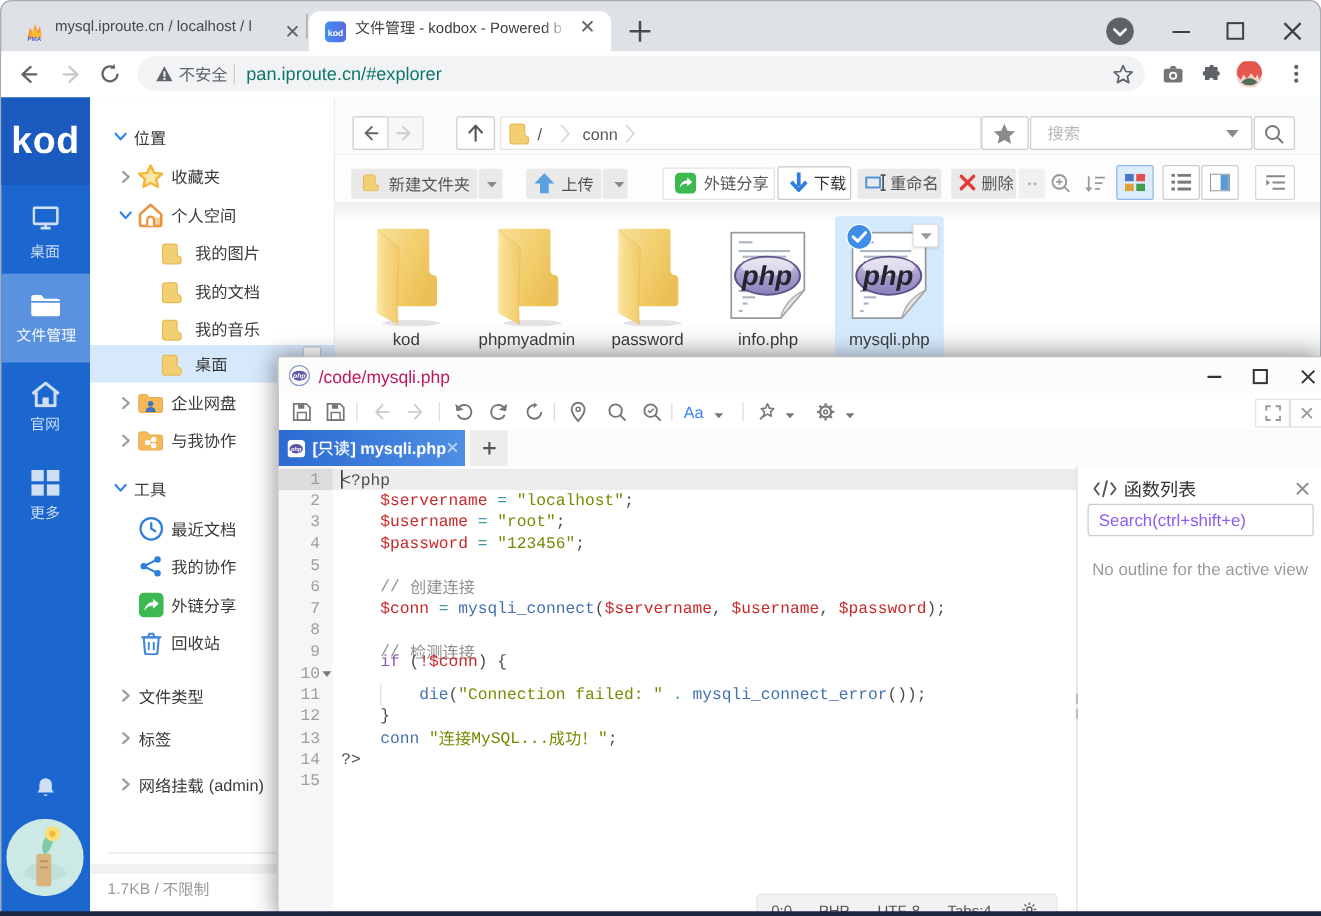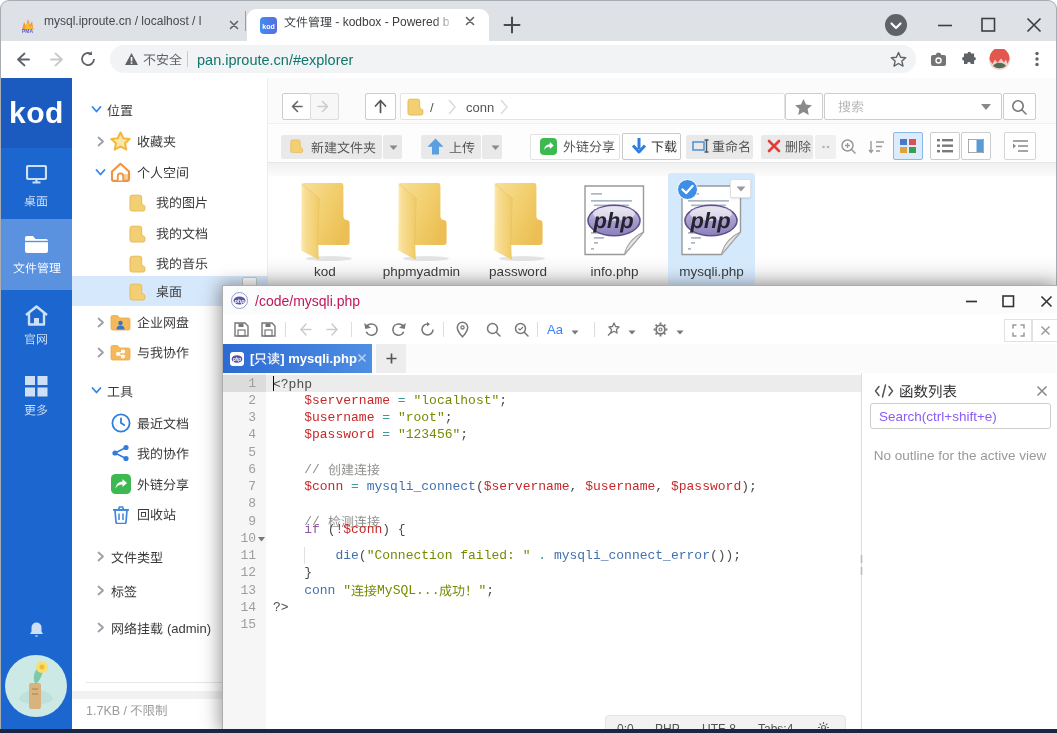--- a/index.html
+++ b/index.html
@@ -627,21 +627,21 @@
     <svg style="display:block;" width="52" height="13" fill="#3a3a3a">
       <use href="#u7F51" x="0" width="13" height="13"></use>
       <use href="#u7EDC" x="13" width="13" height="13"></use>
       <use href="#u6302" x="26" width="13" height="13"></use>
       <use href="#u8F7D" x="39" width="13" height="13"></use>
     </svg>
   </div>
 <div class="abs ui" style="left:167px;top:620.5px;color:#3a3a3a">(admin)</div>
 <div class="abs" style="left:86px;top:682px;width:182px;height:1px;background:#e6e6e6"></div>
 <div class="abs" style="left:72px;top:691px;width:196px;height:8px;background:#f1f1f1"></div>
-<div class="abs" style="left:86px;top:704px;font-size:12.5px;color:#9a9a9a;display:flex;align-items:flex-start;height:14px">1.7KB&nbsp;/&nbsp;<svg style="display:block;" width="37.5" height="12.5" fill="#9a9a9a">
+<div class="abs" style="left:86px;top:704px;font-size:12.5px;color:#9a9a9a;display:flex;align-items:center;height:14px">1.7KB&nbsp;/&nbsp;<svg style="display:block;" width="37.5" height="12.5" fill="#9a9a9a">
       <use href="#u4E0D" x="0" width="12.5" height="12.5"></use>
       <use href="#u9650" x="12.5" width="12.5" height="12.5"></use>
       <use href="#u5236" x="25" width="12.5" height="12.5"></use>
     </svg></div>
 <div class="abs" style="left:268px;top:78px;width:788px;height:655px;background:#fff"></div>
 <div class="abs" style="left:268px;top:78px;width:788px;height:46px;background:#fbfbfb;border-bottom:1px solid #f0f0f0"></div>
 <div class="abs" style="left:282px;top:93px;width:29px;height:27px;background:#fff;border:1px solid #cdcdcd;border-radius:2px"></div>
 <div class="abs" style="left:310px;top:93px;width:29px;height:27px;background:#f7f7f7;border:1px solid #dcdcdc;border-radius:2px"></div>
 <svg class="abs" style="left:289px;top:99px" width="15" height="15" viewBox="0 0 15 15">
     <path d="M8.5 2.5 L3.5 7.5 L8.5 12.5 M4 7.5 H13" stroke="#666" stroke-width="1.6" fill="none" stroke-linecap="round" stroke-linejoin="round"></path>

